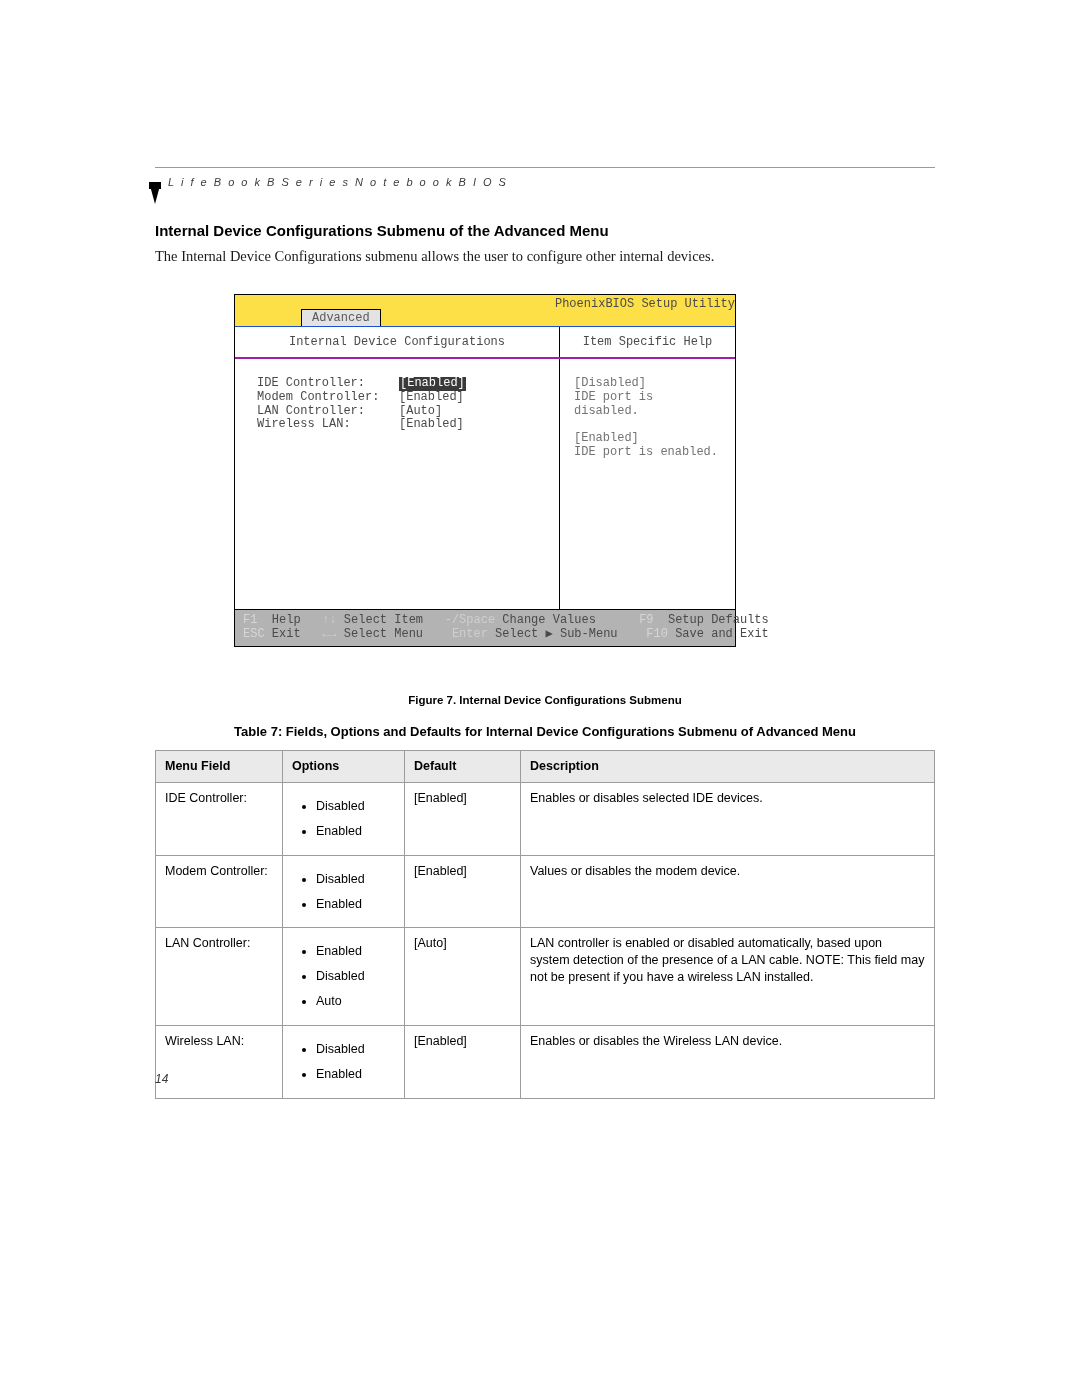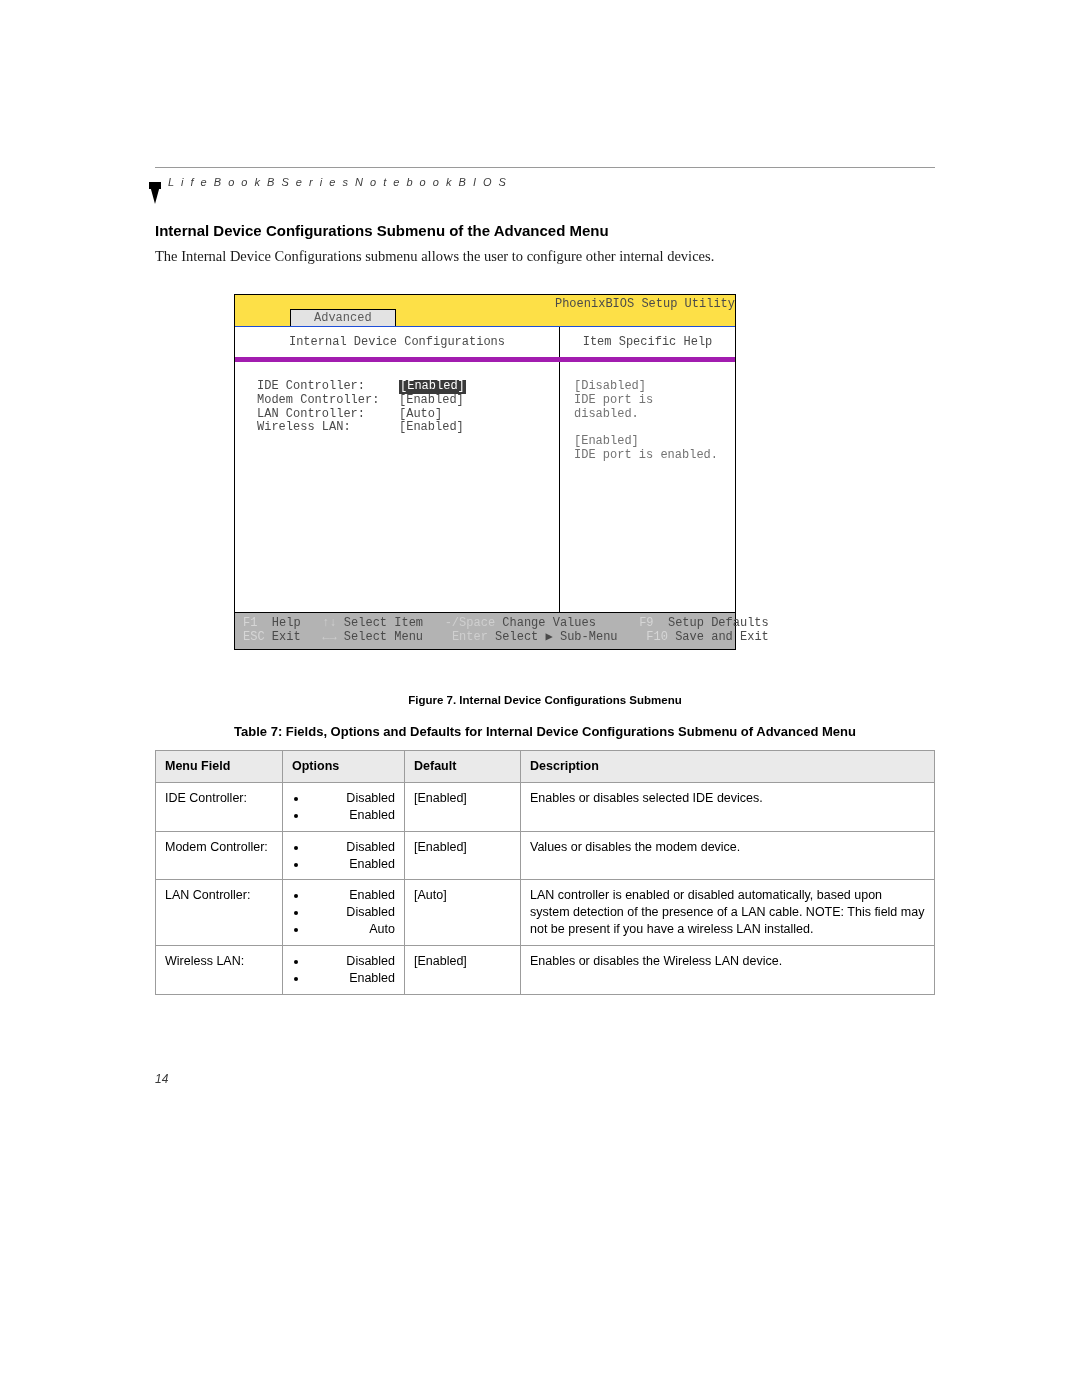--- a/index.html
+++ b/index.html
@@ -88,32 +88,32 @@
     padding: 2px 0 0 0;
     height: 29px;
     position: relative;
   }
   .bios-title {
     color: #4a4a4a;
     font-size: 12px;
   }
   .bios-tab {
     position: absolute;
-    left: 55px;
+    left: 66px;
     bottom: 0;
     background: #e3e3e3;
-    padding: 1px 23px;
+    padding: 1px 10px;
     font-size: 12px;
     color: #5a5a5a;
     border: 1px solid #000;
     border-bottom: none;
   }
   .bios-headerrow {
     display: flex;
-    border-bottom: 5px solid #a21caf;
+    border-bottom: 2px solid #a21caf;
   }
   .bios-left, .bios-right {
     box-sizing: border-box;
   }
   .bios-left {
     width: 325px;
     border-right: 1px solid #000;
   }
   .bios-right {
     width: 175px;
@@ -198,21 +198,21 @@
     line-height: 1.35;
   }
   .dtable th {
     background: #eaeaea;
     font-weight: bold;
   }
   .dtable ul {
     margin: 0;
     padding-left: 16px;
   }
-  .dtable li { margin: 0; text-align: right; }
+  .dtable li { margin: 8px; }
   .col-field   { width: 108px; }
   .col-options { width: 103px; }
   .col-default { width: 97px; }
   .col-desc    { }
 
   .pagenum {
     position: absolute;
     left: 155px;
     top: 1072px;
     font-style: italic;

